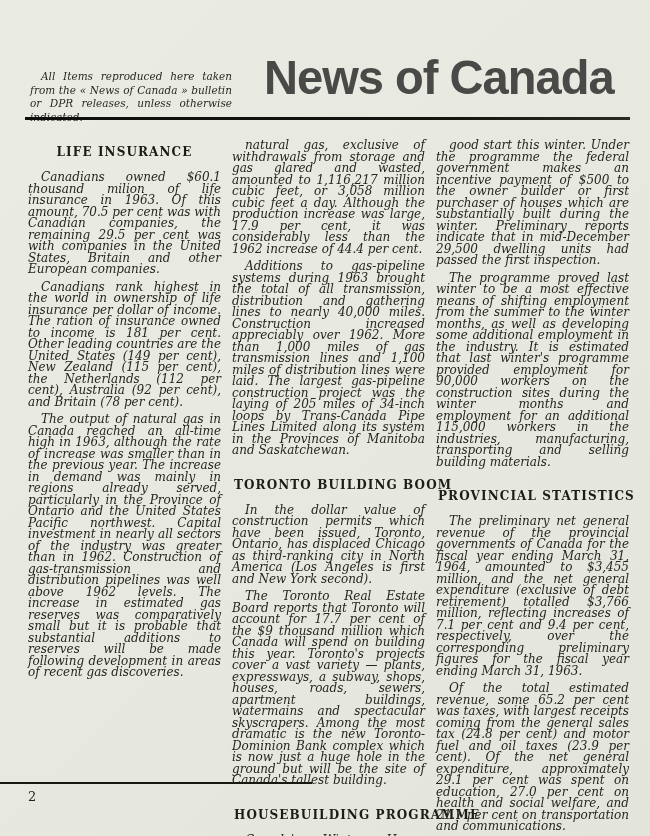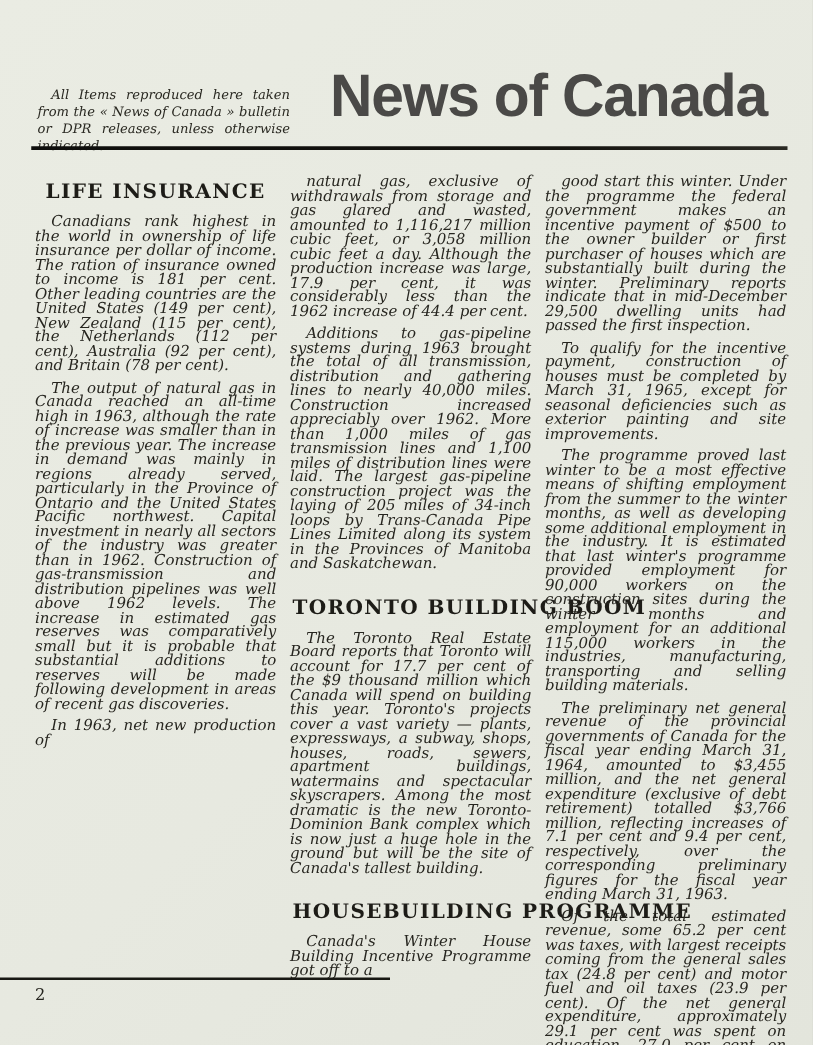--- a/index.html
+++ b/index.html
@@ -36,21 +36,21 @@
     position:absolute;left:28px;top:140px;width:600px;
     display:flex;gap:11px;
   }
   .col{width:193px;flex:0 0 193px;}
   .col p{
     margin:0 0 6px 0;
     font-size:12px;line-height:11.5px;
     text-align:justify;text-indent:13px;color:#26251f;font-style:italic;
   }
   .col h3{
-    font-size:16px;line-height:13px;font-weight:bold;
+    font-size:12px;line-height:13px;font-weight:bold;
     letter-spacing:1.1px;text-align:center;
     margin:22px 2px 13px 2px;color:#1d1c17;white-space:nowrap;
   }
   .col h3:first-child{margin-top:6px;}
   
   .footer-rule{
     position:absolute;left:0;top:782px;width:312px;height:2px;background:#181813;
   }
   .page-number{
     position:absolute;left:28px;top:789px;
@@ -64,36 +64,37 @@
 
   <p class="header-note">All Items reproduced here taken from the « News of Canada » bulletin or DPR releases, unless otherwise indicated.</p>
 
   <div class="masthead">News of Canada</div>
 
   <div class="header-rule"></div>
 
   <div class="columns">
     <div class="col">
         <h3>LIFE INSURANCE</h3>
+        <p>Canadians owned $60.1 thousand milion of life insurance in 1963. Of this amount, 70.5 per cent was with Canadian companies, the remaining 29.5 per cent was with companies in the United States, Britain and other European companies.</p>
         <p>Canadians rank highest in the world in ownership of life insurance per dollar of income. The ration of insurance owned to income is 181 per cent. Other leading countries are the United States (149 per cent), New Zealand (115 per cent), the Netherlands (112 per cent), Australia (92 per cent), and Britain (78 per cent).</p>
         <p>The output of natural gas in Canada reached an all-time high in 1963, although the rate of increase was smaller than in the previous year. The increase in demand was mainly in regions already served, particularly in the Province of Ontario and the United States Pacific northwest. Capital investment in nearly all sectors of the industry was greater than in 1962. Construction of gas-transmission and distribution pipelines was well above 1962 levels. The increase in estimated gas reserves was comparatively small but it is probable that substantial additions to reserves will be made following development in areas of recent gas discoveries.</p>
-        <p>In 1963, net new production of</p>
       </div>
     <div class="col">
         <p>natural gas, exclusive of withdrawals from storage and gas glared and wasted, amounted to 1,116,217 million cubic feet, or 3,058 million cubic feet a day. Although the production increase was large, 17.9 per cent, it was considerably less than the 1962 increase of 44.4 per cent.</p>
         <p>Additions to gas-pipeline systems during 1963 brought the total of all transmission, distribution and gathering lines to nearly 40,000 miles. Construction increased appreciably over 1962. More than 1,000 miles of gas transmission lines and 1,100 miles of distribution lines were laid. The largest gas-pipeline construction project was the laying of 205 miles of 34-inch loops by Trans-Canada Pipe Lines Limited along its system in the Provinces of Manitoba and Saskatchewan.</p>
         <h3>TORONTO BUILDING BOOM</h3>
+        <p>In the dollar value of construction permits which have been issued, Toronto, Ontario, has displaced Chicago as third-ranking city in North America (Los Angeles is first and New York second).</p>
         <p>The Toronto Real Estate Board reports that Toronto will account for 17.7 per cent of the $9 thousand million which Canada will spend on building this year. Toronto's projects cover a vast variety — plants, expressways, a subway, shops, houses, roads, sewers, apartment buildings, watermains and spectacular skyscrapers. Among the most dramatic is the new Toronto-Dominion Bank complex which is now just a huge hole in the ground but will be the site of Canada's tallest building.</p>
         <h3>HOUSEBUILDING PROGRAMME</h3>
         <p>Canada's Winter House Building Incentive Programme got off to a</p>
       </div>
     <div class="col">
         <p>good start this winter. Under the programme the federal government makes an incentive payment of $500 to the owner builder or first purchaser of houses which are substantially built during the winter. Preliminary reports indicate that in mid-December 29,500 dwelling units had passed the first inspection.</p>
-        <p>To qualify for the incentive payment, construction of houses must be completed by March 31, 1965, except for seasonal deficiencies such as exterior painting and site improvements.</p>
         <p>The programme proved last winter to be a most effective means of shifting employment from the summer to the winter months, as well as developing some additional employment in the industry. It is estimated that last winter's programme provided employment for 90,000 workers on the construction sites during the winter months and employment for an additional 115,000 workers in the industries, manufacturing, transporting and selling building materials.</p>
+        <h3>PROVINCIAL STATISTICS</h3>
         <p>The preliminary net general revenue of the provincial governments of Canada for the fiscal year ending March 31, 1964, amounted to $3,455 million, and the net general expenditure (exclusive of debt retirement) totalled $3,766 million, reflecting increases of 7.1 per cent and 9.4 per cent, respectively, over the corresponding preliminary figures for the fiscal year ending March 31, 1963.</p>
         <p>Of the total estimated revenue, some 65.2 per cent was taxes, with largest receipts coming from the general sales tax (24.8 per cent) and motor fuel and oil taxes (23.9 per cent). Of the net general expenditure, approximately 29.1 per cent was spent on education, 27.0 per cent on health and social welfare, and 21.1 per cent on transportation and communications.</p>
       </div>
   </div>
 
   <div class="footer-rule"></div>
 
   <div class="page-number">2</div>
 
 </div>

